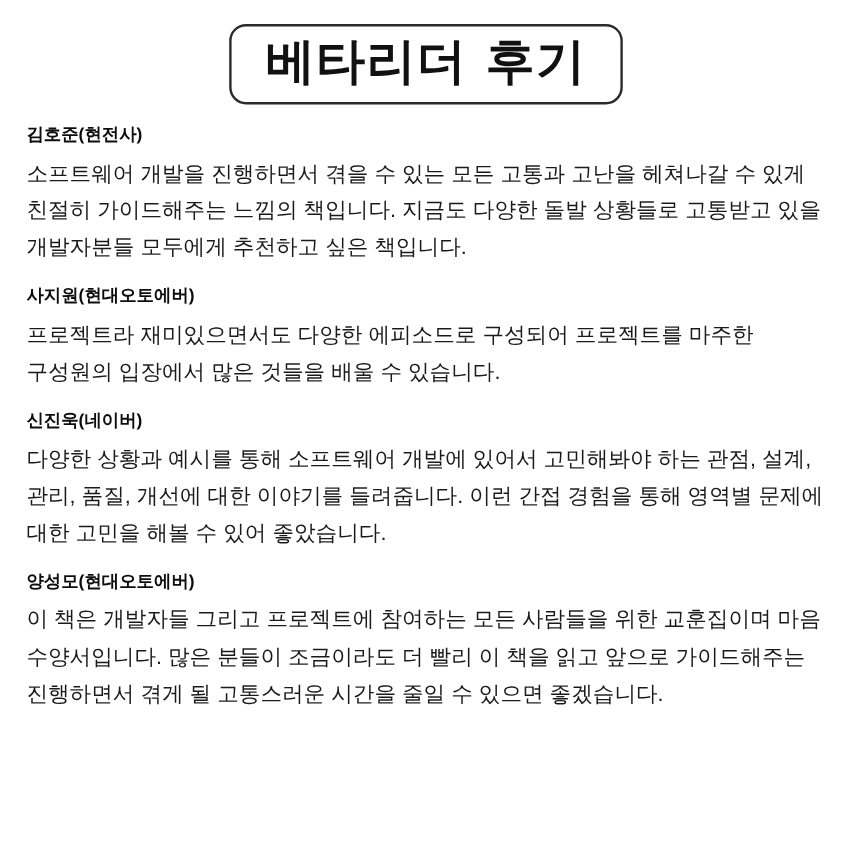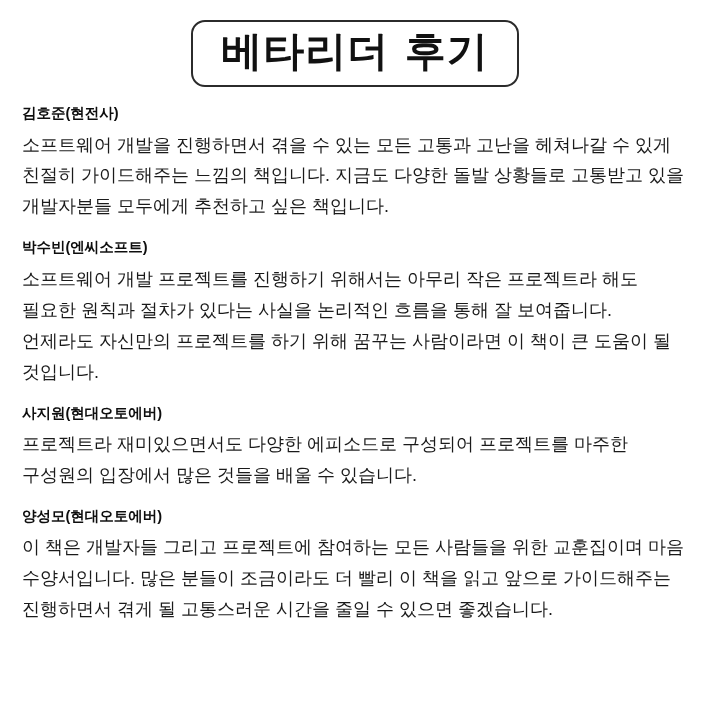--- a/index.html
+++ b/index.html
@@ -75,31 +75,29 @@
     </div>
   </div>
 
   <div class="reviews">
 
     <div class="review">
       <div class="review-name">김호준(현전사)</div>
       <div class="review-body">소프트웨어 개발을 진행하면서 겪을 수 있는 모든 고통과 고난을 헤쳐나갈 수 있게 친절히 가이드해주는 느낌의 책입니다. 지금도 다양한 돌발 상황들로 고통받고 있을 개발자분들 모두에게 추천하고 싶은 책입니다.</div>
     </div>
 
-    <div class="review">
-      <div class="review-name">박수빈(엔씨소프트)</div>
-      <div class="review-body">소프트웨어 개발 프로젝트를 진행하기 위해서는 아무리 작은 프로젝트라 해도 필요한 원칙과 절차가 있다는 사실을 논리적인 흐름을 통해 잘 보여줍니다. 언제라도 자신만의 프로젝트를 하기 위해 꿈꾸는 사람이라면 이 책이 큰 도움이 될 것입니다.</div>
-    </div>
 
     <div class="review">
       <div class="review-name">사지원(현대오토에버)</div>
       <div class="review-body">프로젝트라 재미있으면서도 다양한 에피소드로 구성되어 프로젝트를 마주한 구성원의 입장에서 많은 것들을 배울 수 있습니다.</div>
     </div>
 
     <div class="review">
+      <div class="review-name">신진욱(네이버)</div>
+      <div class="review-body">다양한 상황과 예시를 통해 소프트웨어 개발에 있어서 고민해봐야 하는 관점, 설계, 관리, 품질, 개선에 대한 이야기를 들려줍니다. 이런 간접 경험을 통해 영역별 문제에 대한 고민을 해볼 수 있어 좋았습니다.</div>
     </div>
 
     <div class="review">
       <div class="review-name">양성모(현대오토에버)</div>
       <div class="review-body">이 책은 개발자들 그리고 프로젝트에 참여하는 모든 사람들을 위한 교훈집이며 마음 수양서입니다. 많은 분들이 조금이라도 더 빨리 이 책을 읽고 앞으로 가이드해주는 진행하면서 겪게 될 고통스러운 시간을 줄일 수 있으면 좋겠습니다.</div>
     </div>
 
   </div>
 </div>
 

